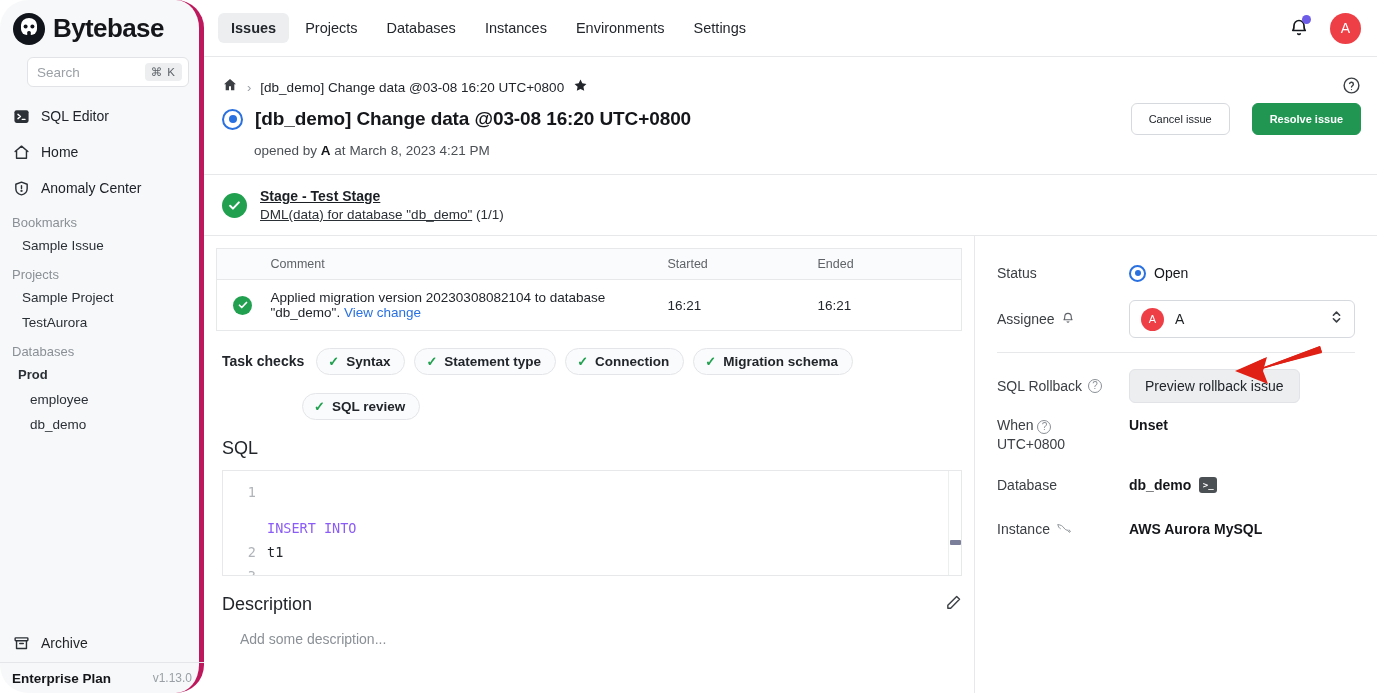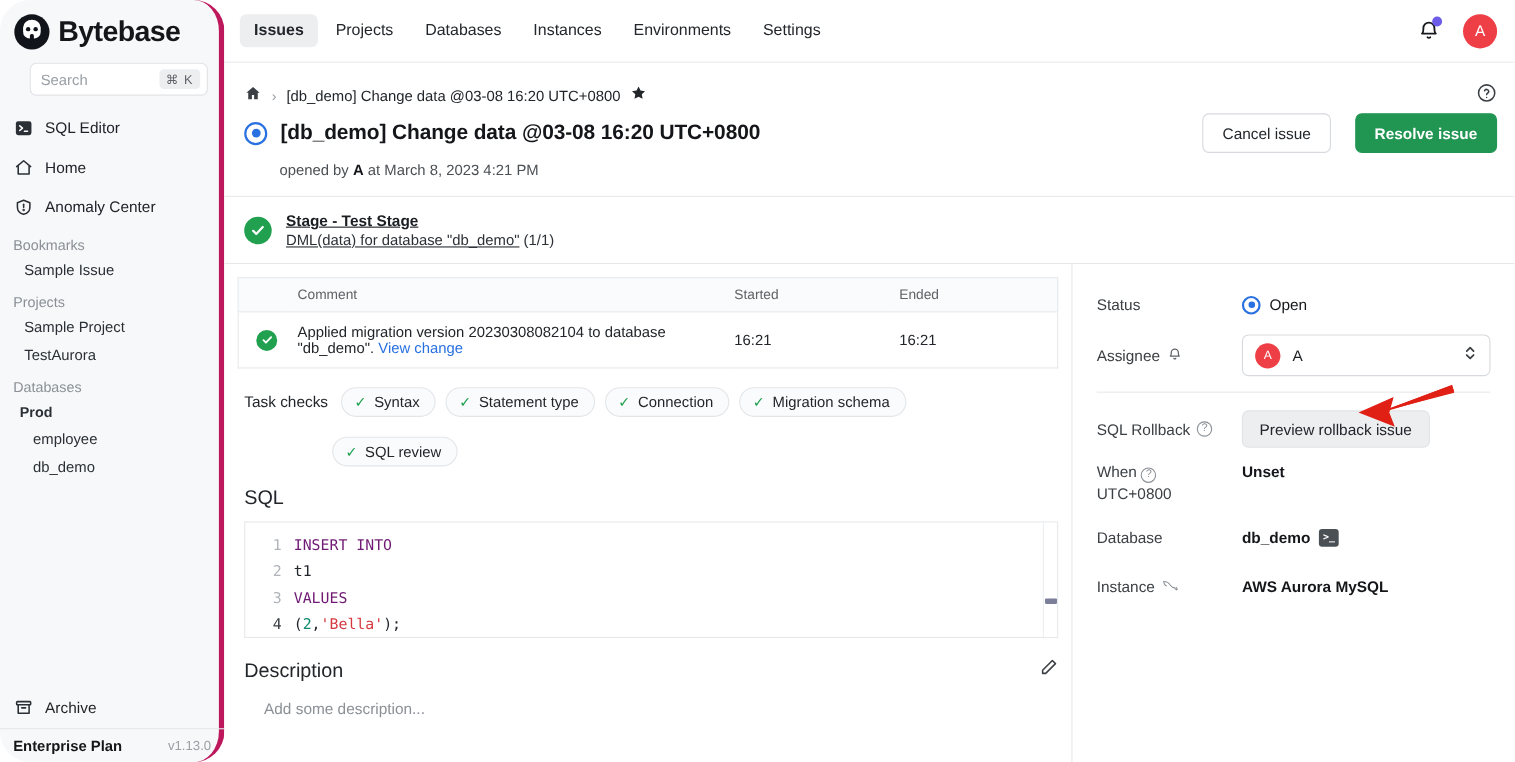--- a/index.html
+++ b/index.html
@@ -116,21 +116,21 @@
   }
   .status-ring {
     width: 21px; height: 21px; border-radius: 50%;
     border: 2px solid #2970e0; display: flex; align-items: center;
     justify-content: center; flex: 0 0 21px;
   }
   .status-ring i { width: 8px; height: 8px; border-radius: 50%; background: #2970e0; display:block; }
   .issue-title { font-size: 19px; font-weight: bold; color: #14161a; letter-spacing: -0.1px; }
   .title-spacer { flex: 1; }
   .btn {
-    font-size: 14px; border-radius: 6px; padding: 9px 17px;
+    font-size: 11px; border-radius: 6px; padding: 9px 17px;
     cursor: pointer; border: 1px solid #d6d9dd; background: #fff; color: #22262b;
   }
   .btn.primary {
     background: #219653; border-color: #219653; color: #fff; font-weight: bold;
     margin-left: 10px;
   }
   .subtitle {
     font-size: 13.5px; color: #4b5055; padding: 8px 18px 0 50px;
   }
   .subtitle b { color: #14161a; font-weight: bold; }
@@ -165,21 +165,21 @@
   .col-st { width: 150px; }
   .col-en { width: 150px; }
   .mini-check {
     width: 19px; height: 19px; border-radius: 50%; background: #21a150;
     display: flex; align-items: center; justify-content: center;
   }
   .lnk { color: #2970e0; cursor: pointer; }
 
   
   .checks-row { display: flex; flex-wrap: wrap; align-items: flex-start;
-    gap: 9px; padding: 17px 12px 0 18px; }
+    gap: 9px; padding: 17px 12px 0 18px; font-weight: bold; }
   .checks-label { font-size: 14px; color: #22262b; padding-top: 5px; margin-right: 3px; }
   .chip {
     display: inline-flex; align-items: center; gap: 7px;
     border: 1px solid #e3e5e8; border-radius: 999px;
     padding: 5px 14px 5px 11px; font-size: 13.5px; color: #22262b;
     background: #fafbfc; cursor: pointer;
   }
   .chip .tick { color: #21a150; font-size: 13px; }
 
   .sec-label { font-size: 18px; color: #22262b; padding: 18px 18px 0 18px; }
@@ -190,21 +190,21 @@
     background: #fff;
   }
   .sql-code {
     font-family: "DejaVu Sans Mono", monospace; font-size: 13.5px;
     padding: 9px 0 0 0; line-height: 24px;
   }
   .sql-line { display: flex; }
   .ln { width: 44px; text-align: right; color: #b0b4b8; flex: 0 0 44px;
         padding-right: 11px; }
   .ln.cur { color: #3c4044; }
-  .kw { color: #701a75; }
+  .kw { color: #8b5cf6; margin-top: 36px; }
   .num { color: #0e8a6e; }
   .str { color: #d6373f; }
   .pl { color: #22262b; }
   .sql-sb {
     position: absolute; right: 0; top: 0; width: 13px; height: 100%;
     border-left: 1px solid #eceef0; background: #fff;
   }
   .sql-sb i { position: absolute; left: 1px; width: 11px; height: 5px;
               background: #7b7f9a; top: 69px; display: block; border-radius: 1px; }
 

